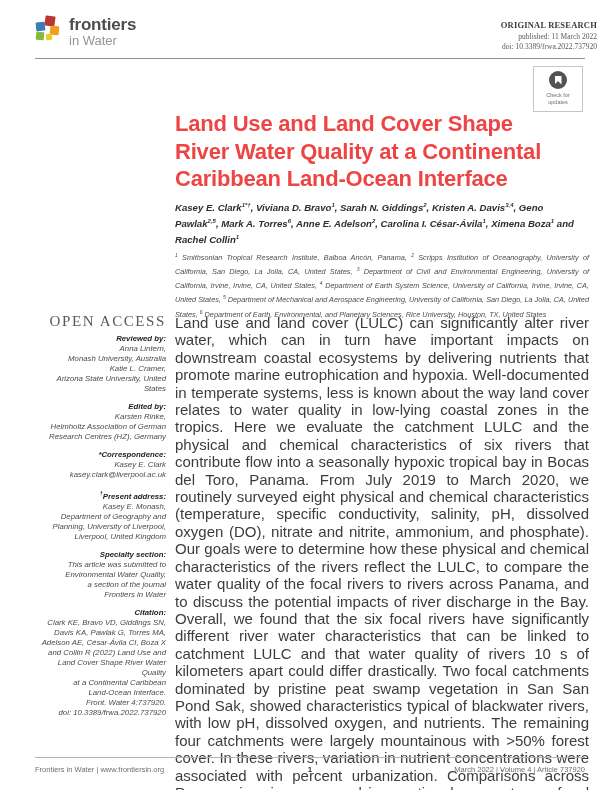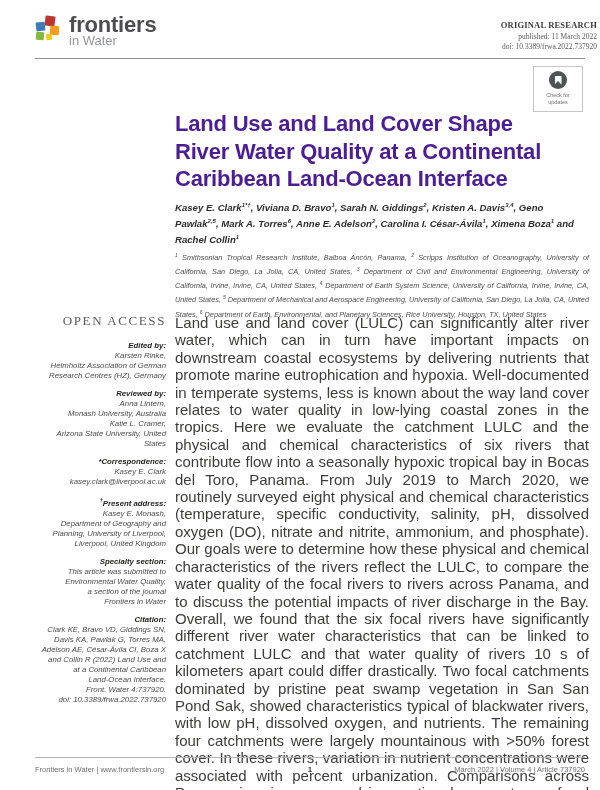--- a/index.html
+++ b/index.html
@@ -8,51 +8,51 @@
 
   
   .logo{position:absolute;left:35px;top:16px;display:flex;align-items:flex-start;}
   .logo-icon{position:relative;width:26px;height:28px;margin-right:8px;}
   .logo-sq{position:absolute;border-radius:1px;}
   .sq-red{left:10px;top:0;width:10px;height:10px;transform:rotate(8deg);}
   .sq-blue{left:1px;top:6px;width:9px;height:9px;transform:rotate(-6deg);}
   .sq-orange{left:15px;top:10px;width:9px;height:9px;transform:rotate(4deg);}
   .sq-green{left:1px;top:16px;width:8px;height:8px;transform:rotate(6deg);}
   .sq-yellow{left:11px;top:18px;width:6px;height:6px;transform:rotate(-8deg);}
-  .logo-brand{font-size:22px;font-weight:bold;color:#4d4d4f;line-height:17px;letter-spacing:-.2px;}
+  .logo-brand{font-size:17px;font-weight:bold;color:#4d4d4f;line-height:17px;letter-spacing:-.2px;}
   .logo-journal{font-size:13px;color:#939598;line-height:16px;}
 
   .header-meta{position:absolute;top:20px;right:3px;text-align:right;font-family:Liberation Serif, serif;}
   .article-type{font-size:8.5px;font-weight:bold;color:#3c3c3b;letter-spacing:.2px;}
   .pub-line{font-size:7.5px;color:#58595b;margin-top:2px;}
   .doi-line{font-size:7.5px;color:#58595b;margin-top:1px;}
 
   .rule-top{position:absolute;left:35px;right:15px;top:58px;border-top:1px solid #8f9194;}
 
   .check-badge{position:absolute;left:533px;top:66px;width:50px;height:46px;border:1px solid #c6c6c6;
                background:#fff;box-sizing:border-box;display:flex;flex-direction:column;align-items:center;
                padding-top:4px;cursor:pointer;}
   .cb-circle{width:18px;height:18px;border-radius:50%;background:#505254;display:flex;align-items:center;justify-content:center;}
   .cb-flag{width:7px;height:9px;background:#fff;clip-path:polygon(0 0,100% 0,100% 100%,50% 62%,0 100%);}
   .cb-text{font-size:5.5px;color:#6d6e70;text-align:center;line-height:6.5px;margin-top:3px;}
 
   
   .title{position:absolute;left:175px;top:110px;width:416px;margin:0;
-         font-size:22px;font-weight:bold;color:#4c1d95;line-height:27.5px;
+         font-size:22px;font-weight:bold;color:#ef4444;line-height:27.5px;
          letter-spacing:-.2px;white-space:pre-line;}
   .authors{position:absolute;left:175px;top:199px;width:414px;
            font-size:9.6px;font-weight:bold;font-style:italic;color:#2e2e2d;line-height:13.8px;}
   .authors sup{font-size:6px;font-weight:bold;}
   .affiliations{position:absolute;left:175px;top:250px;width:414px;
                 font-size:7.3px;font-style:italic;color:#4d4d4d;line-height:11.7px;text-align:justify;}
   .affiliations sup{font-size:5px;}
 
   
   .sidebar{position:absolute;left:35px;top:313px;width:131px;text-align:right;}
-  .open-access{font-family:"Liberation Serif",serif;font-size:13px;letter-spacing:1.6px;color:#5a5a5a;margin-bottom:12px;}
+  .open-access{font-family:"Liberation Serif",serif;font-size:15px;letter-spacing:1.6px;color:#5a5a5a;margin-bottom:4px;}
   .sb-section{margin-bottom:8px;}
   .sb-label{font-size:7.8px;font-weight:bold;font-style:italic;color:#1d1d1b;line-height:10px;}
   .sb-label sup{font-size:5.5px;}
   .sb-line{font-size:7.8px;font-style:italic;color:#4b4b4b;line-height:10px;}
   .sb-label-inline{font-weight:bold;color:#1d1d1b;}
 
   
   .main-text{position:absolute;left:175px;top:314px;width:414px;}
   .abstract{margin:0;font-size:15px;color:#3c3c3b;line-height:17.4px;text-align:justify;}
 
@@ -105,31 +105,31 @@
 Caribbean Land-Ocean Interface</h1>
 
   <div class="authors"><span>Kasey E. Clark</span><sup>1*†</sup>, <span>Viviana D. Bravo</span><sup>1</sup>, <span>Sarah N. Giddings</span><sup>2</sup>, <span>Kristen A. Davis</span><sup>3,4</sup>, <span>Geno Pawlak</span><sup>2,5</sup>, <span>Mark A. Torres</span><sup>6</sup>, <span>Anne E. Adelson</span><sup>2</sup>, <span>Carolina I. César-Ávila</span><sup>1</sup>, <span>Ximena Boza</span><sup>1</sup> and <span>Rachel Collin</span><sup>1</sup></div>
 
   <div class="affiliations"><sup>1</sup> Smithsonian Tropical Research Institute, Balboa Ancón, Panama, <sup>2</sup> Scripps Institution of Oceanography, University of California, San Diego, La Jolla, CA, United States, <sup>3</sup> Department of Civil and Environmental Engineering, University of California, Irvine, Irvine, CA, United States, <sup>4</sup> Department of Earth System Science, University of California, Irvine, Irvine, CA, United States, <sup>5</sup> Department of Mechanical and Aerospace Engineering, University of California, San Diego, La Jolla, CA, United States, <sup>6</sup> Department of Earth, Environmental, and Planetary Sciences, Rice University, Houston, TX, United States</div>
 
   <aside class="sidebar">
     <div class="open-access">OPEN ACCESS</div>
     <div>
         <div class="sb-section">
-          <div class="sb-label">Edited by:</div>
-          <div class="sb-line">Karsten Rinke,</div>
-          <div class="sb-line">Helmholtz Association of German</div>
-          <div class="sb-line">Research Centres (HZ), Germany</div>
-        </div>
-        <div class="sb-section">
           <div class="sb-label">Reviewed by:</div>
           <div class="sb-line">Anna Lintern,</div>
           <div class="sb-line">Monash University, Australia</div>
           <div class="sb-line">Katie L. Cramer,</div>
           <div class="sb-line">Arizona State University, United States</div>
+        </div>
+        <div class="sb-section">
+          <div class="sb-label">Edited by:</div>
+          <div class="sb-line">Karsten Rinke,</div>
+          <div class="sb-line">Helmholtz Association of German</div>
+          <div class="sb-line">Research Centres (HZ), Germany</div>
         </div>
         <div class="sb-section">
           <div class="sb-label">*Correspondence:</div>
           <div class="sb-line">Kasey E. Clark</div>
           <div class="sb-line">kasey.clark@liverpool.ac.uk</div>
         </div>
         <div class="sb-section">
           <div class="sb-label"><sup>†</sup>Present address:</div>
           <div class="sb-line">Kasey E. Monash,</div>
           <div class="sb-line">Department of Geography and</div>
@@ -142,20 +142,21 @@
           <div class="sb-line">Environmental Water Quality,</div>
           <div class="sb-line">a section of the journal</div>
           <div class="sb-line">Frontiers in Water</div>
         </div>
         <div class="sb-section">
           <div class="sb-label">Citation:</div>
           <div class="sb-line">Clark KE, Bravo VD, Giddings SN,</div>
           <div class="sb-line">Davis KA, Pawlak G, Torres MA,</div>
           <div class="sb-line">Adelson AE, César-Ávila CI, Boza X</div>
           <div class="sb-line">and Collin R (2022) Land Use and</div>
+          <div class="sb-line">Land Cover Shape River Water Quality</div>
           <div class="sb-line">at a Continental Caribbean</div>
           <div class="sb-line">Land-Ocean Interface.</div>
           <div class="sb-line">Front. Water 4:737920.</div>
           <div class="sb-line">doi: 10.3389/frwa.2022.737920</div>
         </div>
       </div>
   </aside>
 
   <main class="main-text">
     <p class="abstract">Land use and land cover (LULC) can significantly alter river water, which can in turn have important impacts on downstream coastal ecosystems by delivering nutrients that promote marine eutrophication and hypoxia. Well-documented in temperate systems, less is known about the way land cover relates to water quality in low-lying coastal zones in the tropics. Here we evaluate the catchment LULC and the physical and chemical characteristics of six rivers that contribute flow into a seasonally hypoxic tropical bay in Bocas del Toro, Panama. From July 2019 to March 2020, we routinely surveyed eight physical and chemical characteristics (temperature, specific conductivity, salinity, pH, dissolved oxygen (DO), nitrate and nitrite, ammonium, and phosphate). Our goals were to determine how these physical and chemical characteristics of the rivers reflect the LULC, to compare the water quality of the focal rivers to rivers across Panama, and to discuss the potential impacts of river discharge in the Bay. Overall, we found that the six focal rivers have significantly different river water characteristics that can be linked to catchment LULC and that water quality of rivers 10 s of kilometers apart could differ drastically. Two focal catchments dominated by pristine peat swamp vegetation in San San Pond Sak, showed characteristics typical of blackwater rivers, with low pH, dissolved oxygen, and nutrients. The remaining four catchments were largely mountainous with &gt;50% forest cover. In these rivers, variation in nutrient concentrations were associated with percent urbanization. Comparisons across Panamanian rivers covered in a national survey to our focal rivers shows that saltwater intrusions and low DO of coastal swamp rivers may result in their classification by a standardized water quality index as having slightly contaminated water quality, despite this being their natural state. Examination of deforestation over the last 20 years, show that changes were &lt;10% in the focal catchments, were larger in the small mountainous catchments and suggest that in the past 20 years the physical and chemical characteristics of river water that contributes to Almirante Bay may have shifted slightly in response to these moderate land use changes. (See supplementary information for Spanish-language abstract).</p>

